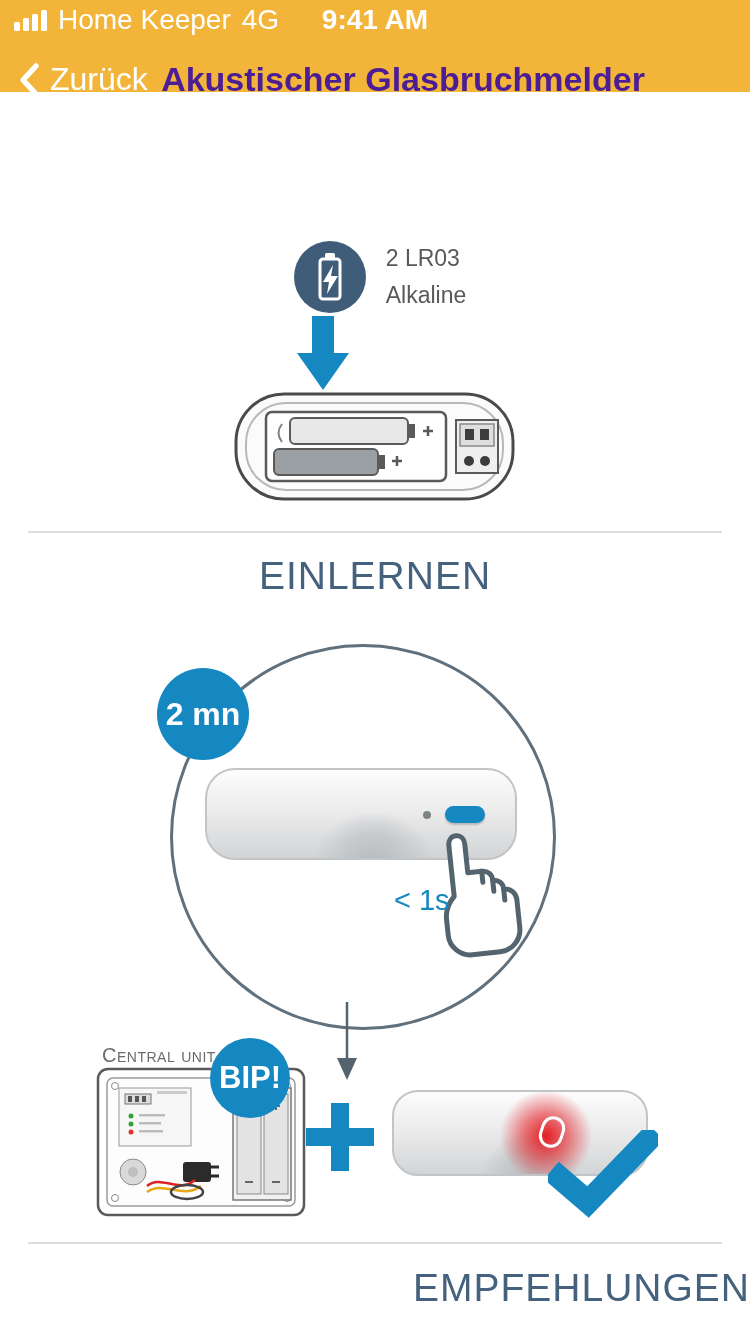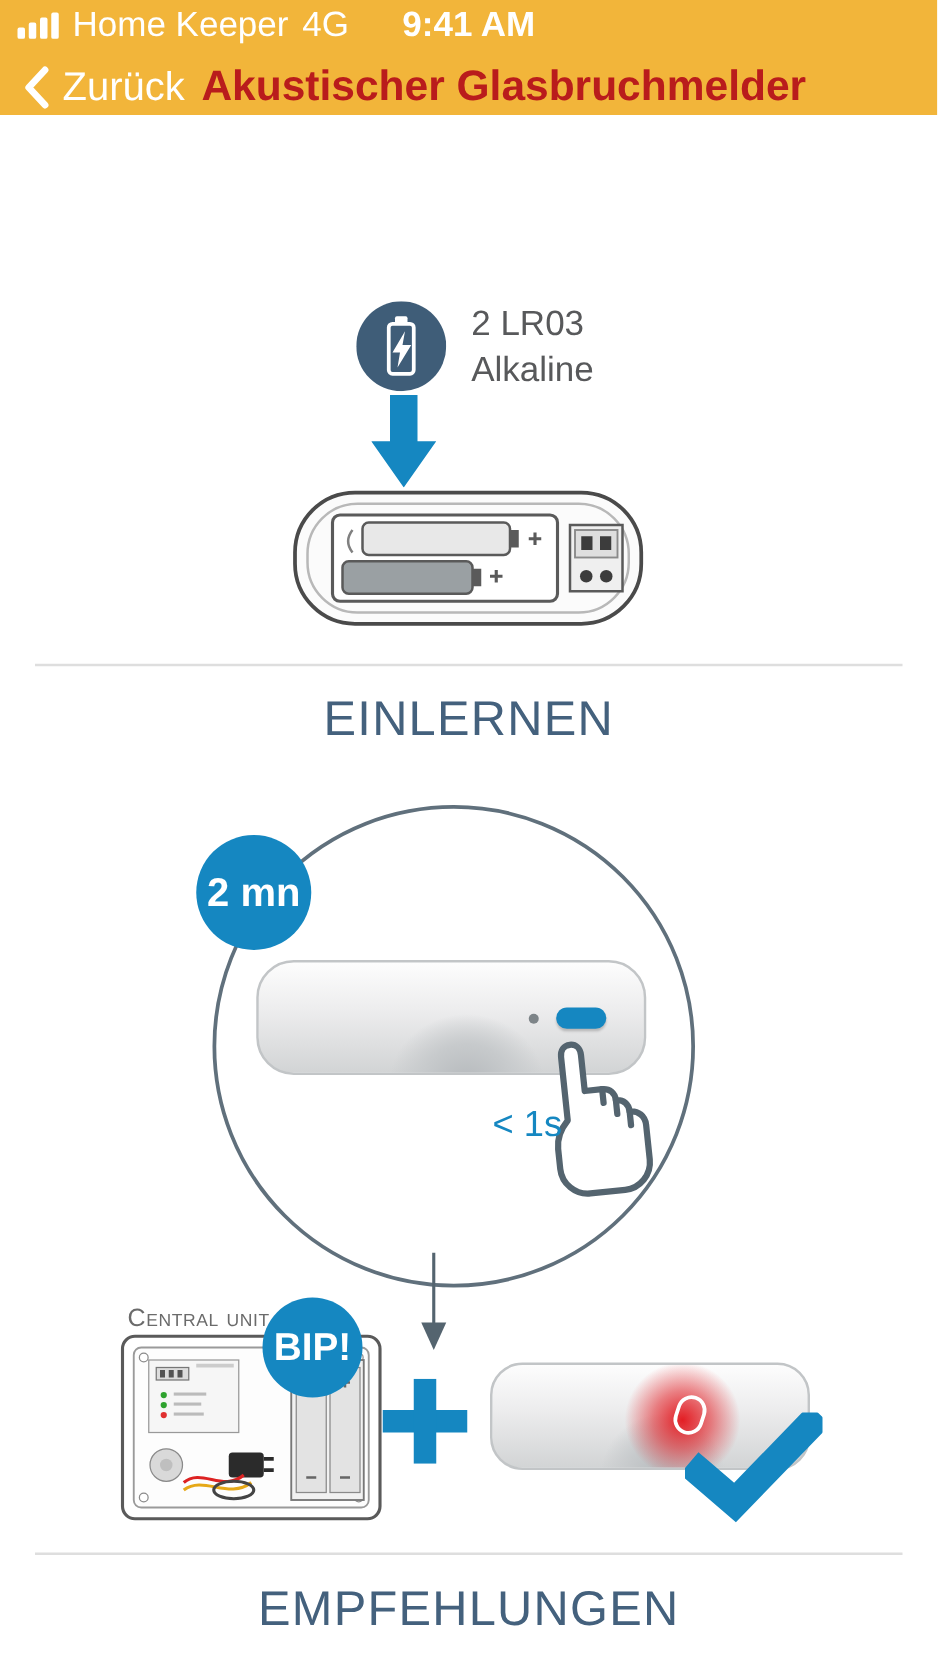--- a/index.html
+++ b/index.html
@@ -27,40 +27,40 @@
   .signal-bars i:nth-child(2){height:13px;}
   .signal-bars i:nth-child(3){height:17px;}
   .signal-bars i:nth-child(4){height:21px;}
   .sb-time{position:absolute;left:50%;transform:translateX(-50%);font-weight:bold;}
   .sb-right{margin-left:auto;display:flex;align-items:center;gap:9px;}
   .batt{position:relative;width:46px;height:22px;border:2px solid rgba(255,255,255,.95);
         border-radius:5px;padding:2px;}
   .batt i{display:block;width:100%;height:100%;background:#fff;border-radius:2px;}
   .batt::after{content:"";position:absolute;right:-7px;top:5px;width:4px;height:10px;
                background:rgba(255,255,255,.95);border-radius:0 2px 2px 0;}
-  .nav-bar{position:absolute;top:26px;left:0;right:0;height:87px;}
+  .nav-bar{position:absolute;top:36px;left:0;right:0;height:87px;}
   .back-button{position:absolute;left:18px;top:0;height:87px;display:flex;align-items:center;
                gap:10px;font-size:32px;color:#fff;cursor:pointer;z-index:2;}
   .nav-title{position:absolute;inset:0;display:flex;align-items:center;justify-content:center;
-             padding-left:56px;font-size:34px;font-weight:bold;color:#b91c1c;white-space:nowrap;}
+             padding-left:56px;font-size:34px;font-weight:bold;color:#4c1d95;white-space:nowrap;}
 
   
   .section-title{position:absolute;left:0;right:0;text-align:center;font-size:39px;font-weight:400;
                  letter-spacing:1px;color:var(--heading-text);}
   .title-batteries{top:148px;}
   .title-pairing{top:554px;}
-  .title-recommendations{top:1266px;}
+  .title-recommendations{top:1266px;text-align:right;}
   .divider{position:absolute;left:28px;right:28px;height:2px;background:var(--divider);}
   .divider-1{top:531px;}
   .divider-2{top:1242px;}
 
   
   .battery-row{position:absolute;top:240px;left:0;right:0;display:flex;justify-content:center;
                align-items:center;gap:20px;padding-left:10px;}
-  .battery-text{font-size:28px;line-height:37px;color:var(--body-text);}
+  .battery-text{font-size:23px;line-height:37px;color:var(--body-text);}
   .down-arrow{position:absolute;left:297px;top:316px;}
   .open-device{position:absolute;left:232px;top:386px;}
 
   
   .pairing-circle{position:absolute;left:170px;top:644px;width:386px;height:386px;
                   border:3px solid var(--outline-gray);border-radius:50%;}
   .badge{position:absolute;display:flex;align-items:center;justify-content:center;border-radius:50%;
          background:var(--accent-blue);color:#fff;font-weight:bold;z-index:3;}
   .badge-2mn{left:157px;top:668px;width:92px;height:92px;font-size:32px;}
   .badge-bip{left:210px;top:1038px;width:80px;height:80px;font-size:31px;}

